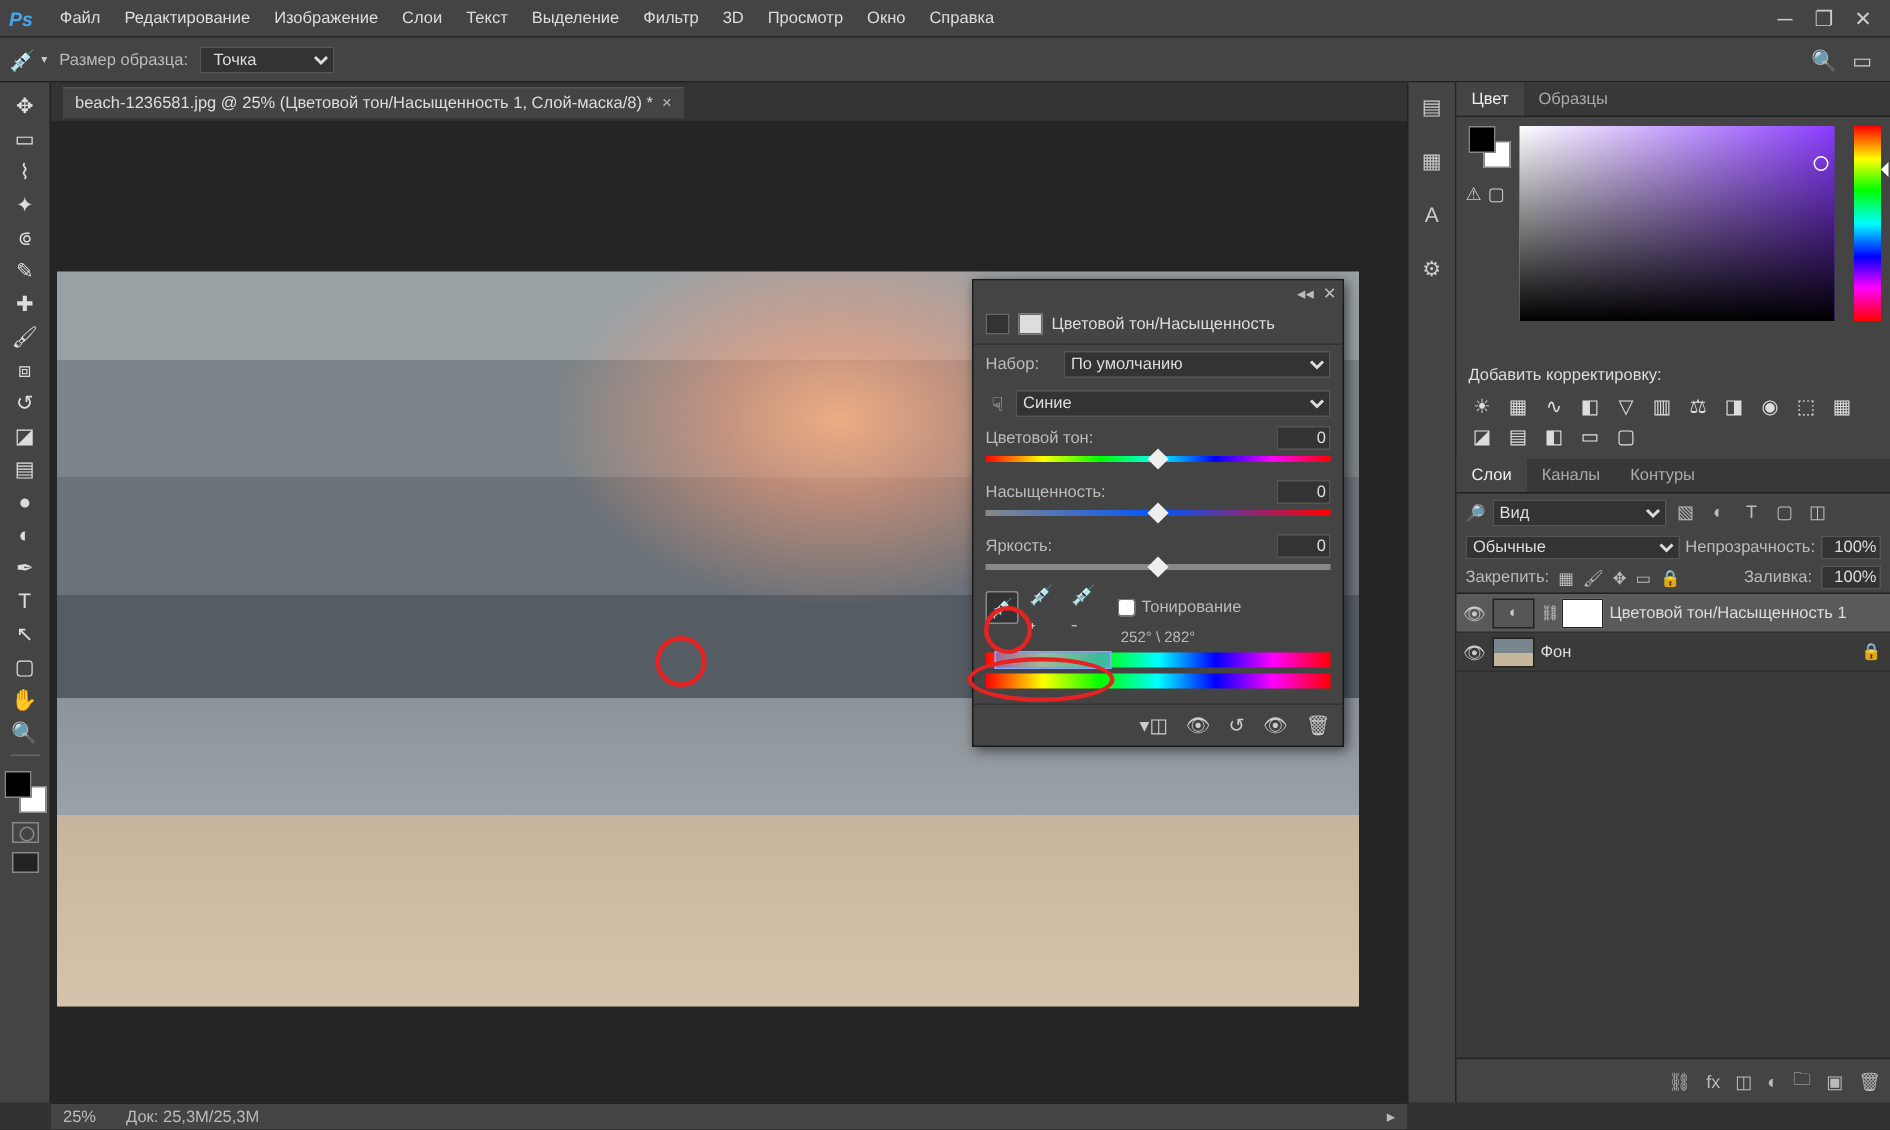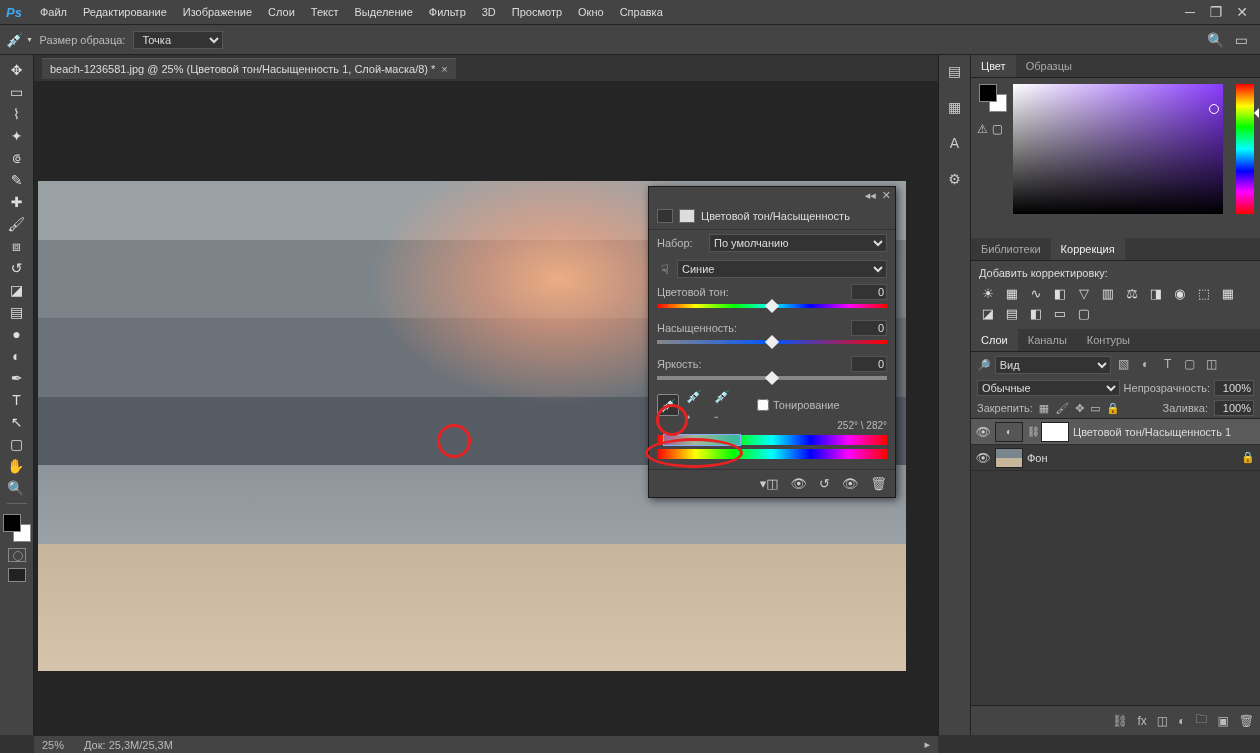--- a/index.html
+++ b/index.html
@@ -129,23 +129,23 @@
 .slider-block .slabel { color:#bbb; display:flex; justify-content:space-between; align-items:center;}
 .slider-block input.num { width:36px; background:#333; border:1px solid #555; color:#ddd; height:16px; font-size:11px; text-align:right; padding-right:2px;}
 .slider-block .track { height:4px; margin:4px 0 10px 0; position:relative;}
 .slider-block .track.hue-track { background:linear-gradient(to right,#f00,#ff0,#0f0,#0ff,#00f,#f0f,#f00);}
 .slider-block .track.sat-track { background:linear-gradient(to right,#888,#0055ff,#f00);}
 .slider-block .track.light-track { background:#888;}
 .slider-block .thumb { position:absolute; top:-3px; width:10px; height:10px; background:#eee; transform:translateX(-50%) rotate(45deg);}
 .eyedrop-row { display:flex; align-items:center; padding:4px 8px; gap:6px;}
 .eyedrop-row .eicon { width:22px; height:22px; display:flex; align-items:center; justify-content:center; color:#ddd; font-size:13px; border:1px solid transparent; border-radius:2px;}
 .eyedrop-row .eicon.sel { border:1px solid #888; background:#333;}
-.eyedrop-row .chk { display:flex; align-items:flex-end; gap:4px; color:#bbb; margin-left:16px;}
+.eyedrop-row .chk { display:flex; align-items:flex-end; gap:4px; color:#bbb; margin-left:4px;}
 .eyedrop-row .chk input { width:12px; height:12px;}
-.range-row { padding:0 8px; text-align:right; color:#bbb; font-size:10px;}
+.range-row { padding:0 8px; text-align:center; color:#bbb; font-size:10px;}
 .color-range { padding:4px 8px; position:relative;}
 .color-range .spectrum { height:10px; background:linear-gradient(to right,#f00,#ff0,#0f0,#0ff,#00f,#f0f,#f00); position:relative;}
 .color-range .spectrum2 { height:10px; background:linear-gradient(to right,#f00,#ff0,#0f0,#0ff,#00f,#f0f,#f00); margin-top:4px; position:relative;}
 .color-range .range-marker { position:absolute; top:-1px; height:12px; background:rgba(100,140,255,0.6); border:1px solid #88aaff;}
 .props-footer { display:flex; justify-content:flex-end; align-items:center; padding:6px 8px; gap:12px; border-top:1px solid #333; margin-top:6px;}
 .props-footer .ficon { color:#ccc; font-size:13px;}
 
 
 .statusbar { position:absolute; bottom:0; left:34px; height:18px; background:#444; color:#bbb; display:flex; align-items:center; padding:0 8px; gap:20px; width: calc(100% - 356px); border-top:1px solid #222;}
 .statusbar .arrow { margin-left:auto; }
@@ -251,24 +251,20 @@
         </div>
       <div class="ext-icons">
           <span>⚠</span>
           <span>▢</span>
         </div>
       <div class="picker"></div>
       <div class="picker-cursor"></div>
       <div class="hue"></div>
     </div>
 
-    <div class="panel-tabs">
-      <div class="ptab">Библиотеки</div>
-      <div class="ptab active">Коррекция</div>
-    </div>
     <div class="panel-section-label">Добавить корректировку:</div>
     <div class="correction-icons">
       <div class="cicon">☀</div>
       <div class="cicon">▦</div>
       <div class="cicon">∿</div>
       <div class="cicon">◧</div>
       <div class="cicon">▽</div>
       <div class="cicon">▥</div>
       <div class="cicon">⚖</div>
       <div class="cicon">◨</div>

